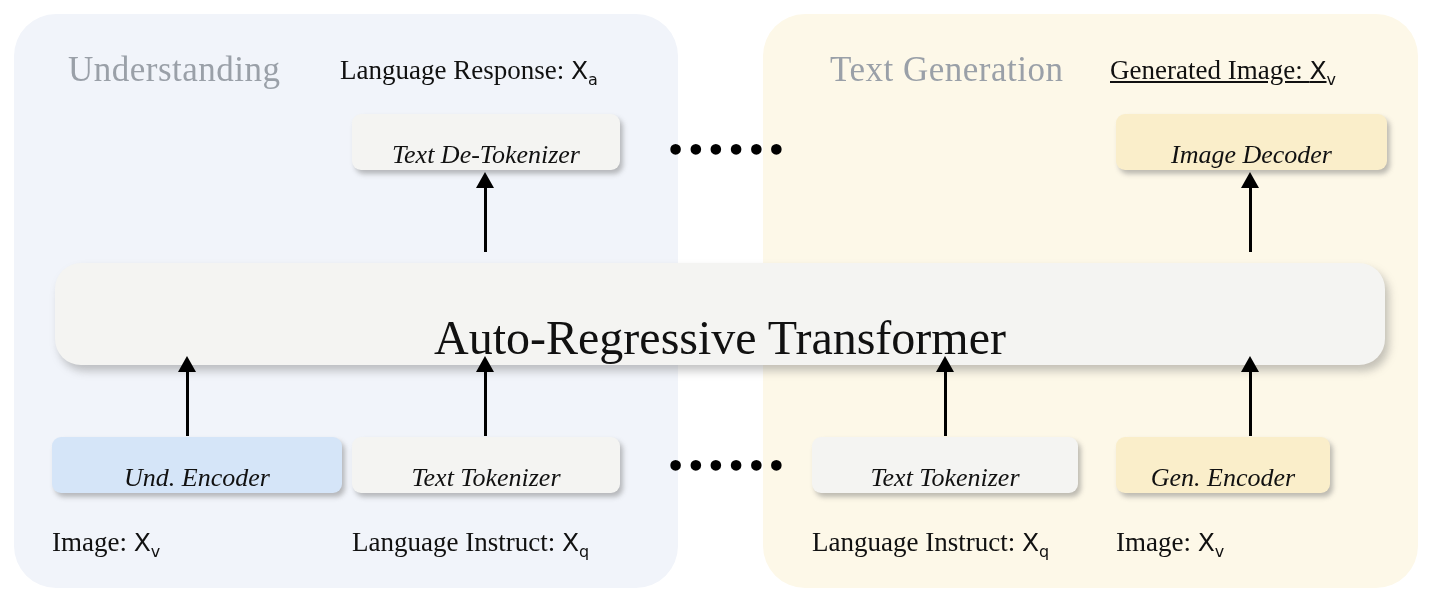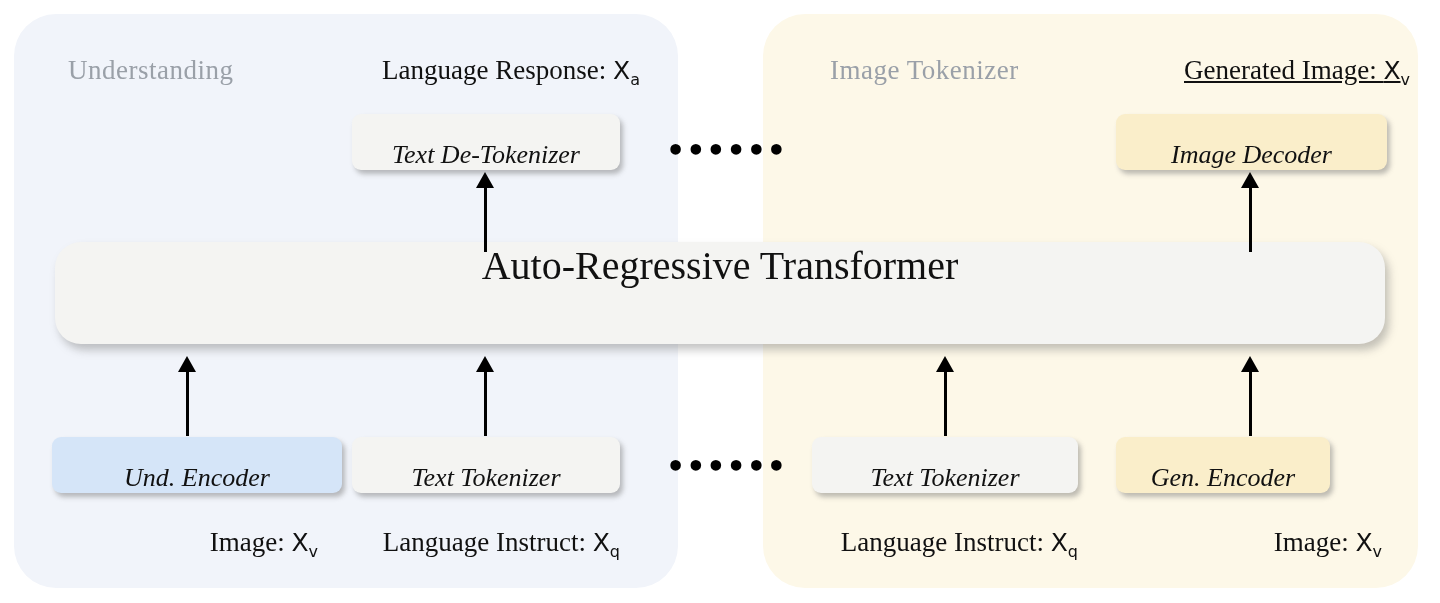--- a/index.html
+++ b/index.html
@@ -21,28 +21,28 @@
     background:var(--page-bg);
     font-family:"Liberation Serif","DejaVu Serif",serif;
     color:var(--text-color);
     overflow:hidden;
   }
   .panel{position:absolute;border-radius:42px;}
   .panel-understanding{left:14px;top:14px;width:664px;height:574px;background:var(--understanding-panel-bg);}
   .panel-generation{left:763px;top:14px;width:655px;height:574px;background:var(--generation-panel-bg);}
 
   .section-label{
-    position:absolute;top:55px;font-size:27px;line-height:30px;
+    position:absolute;top:55px;font-size:35px;line-height:30px;
     color:var(--section-label-color);letter-spacing:0.5px;
   }
   .section-label.understanding{left:68px;}
   .section-label.generation{left:830px;}
 
   .io-label{
-    position:absolute;font-size:27px;line-height:30px;text-align:right;
+    position:absolute;font-size:27px;line-height:30px;text-align:left;
     color:var(--text-color);white-space:nowrap;
   }
   .io-label.top{top:55px;}
   .io-label.bottom{top:527px;}
   .io-label.lang-response{left:340px;width:300px;}
   .io-label.gen-image{left:1110px;width:300px;text-decoration:underline;}
   .io-label.image-left{left:52px;width:266px;}
   .io-label.lang-instruct-left{left:352px;width:268px;}
   .io-label.lang-instruct-right{left:812px;width:266px;}
   .io-label.image-right{left:1116px;width:266px;}
@@ -58,25 +58,25 @@
     font-style:italic;
   }
   .node.text-detokenizer{left:352px;top:114px;width:268px;background:var(--neutral-box-bg);}
   .node.image-decoder{left:1116px;top:114px;width:271px;background:var(--gen-encoder-bg);}
   .node.und-encoder{left:52px;top:437px;width:290px;background:var(--und-encoder-bg);}
   .node.text-tokenizer-left{left:352px;top:437px;width:268px;background:var(--neutral-box-bg);}
   .node.text-tokenizer-right{left:812px;top:437px;width:266px;background:var(--neutral-box-bg);}
   .node.gen-encoder{left:1116px;top:437px;width:214px;background:var(--gen-encoder-bg);}
 
   .transformer{
-    position:absolute;left:55px;top:242px;width:1330px;height:102px;
+    position:absolute;left:55px;top:263px;width:1330px;height:102px;
     border-radius:26px;background:var(--transformer-bg);
     box-shadow:4px 6px 8px rgba(110,110,110,0.4);
-    display:flex;align-items:flex-start;justify-content:center;
-    font-size:40px;
+    display:flex;align-items:flex-end;justify-content:center;
+    font-size:48px;
   }
 
   .arrow{position:absolute;width:18px;display:flex;flex-direction:column;align-items:center;}
   .arrow .head{
     width:0;height:0;flex:0 0 auto;
     border-left:9px solid transparent;border-right:9px solid transparent;
     border-bottom:16px solid var(--arrow-color);
   }
   .arrow .stem{width:3px;flex:1 1 auto;background:var(--arrow-color);}
   .arrow.a-top{top:172px;height:80px;}
@@ -96,21 +96,21 @@
   .dots.dots-top{top:136px;}
   .dots.dots-bottom{top:452px;}
 </style>
 </head>
 <body>
 
 <div class="panel panel-understanding"></div>
 <div class="panel panel-generation"></div>
 
 <div class="section-label understanding">Understanding</div>
-<div class="section-label generation">Image Tokenizer</div>
+<div class="section-label generation">Text Generation</div>
 
 <div class="io-label top lang-response"><span>Language Response: </span><span class="mvar">X</span><span class="msub">a</span></div>
 
 <div class="io-label top gen-image"><span>Generated Image: </span><span class="mvar">X</span><span class="msub">v</span></div>
 
 <div class="node text-detokenizer">
   <span>Text De-Tokenizer</span>
 </div>
 <div class="node image-decoder">
   <span>Image Decoder</span>

